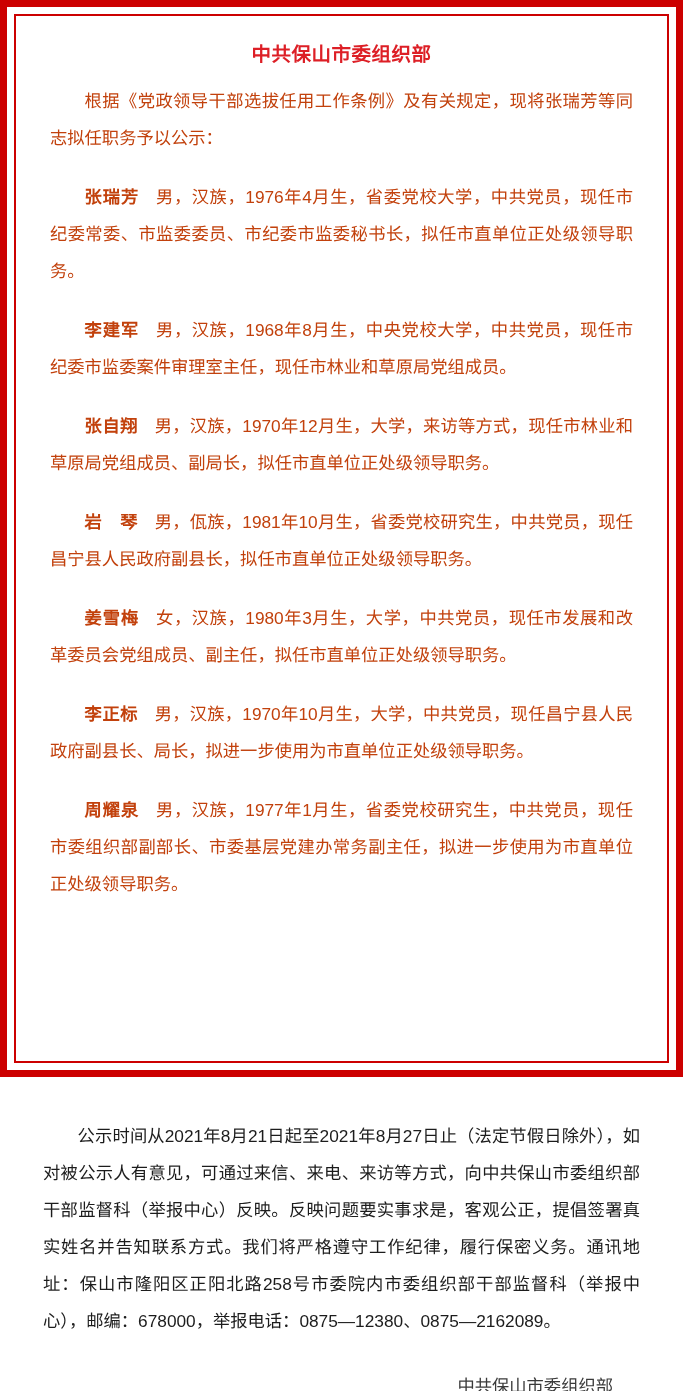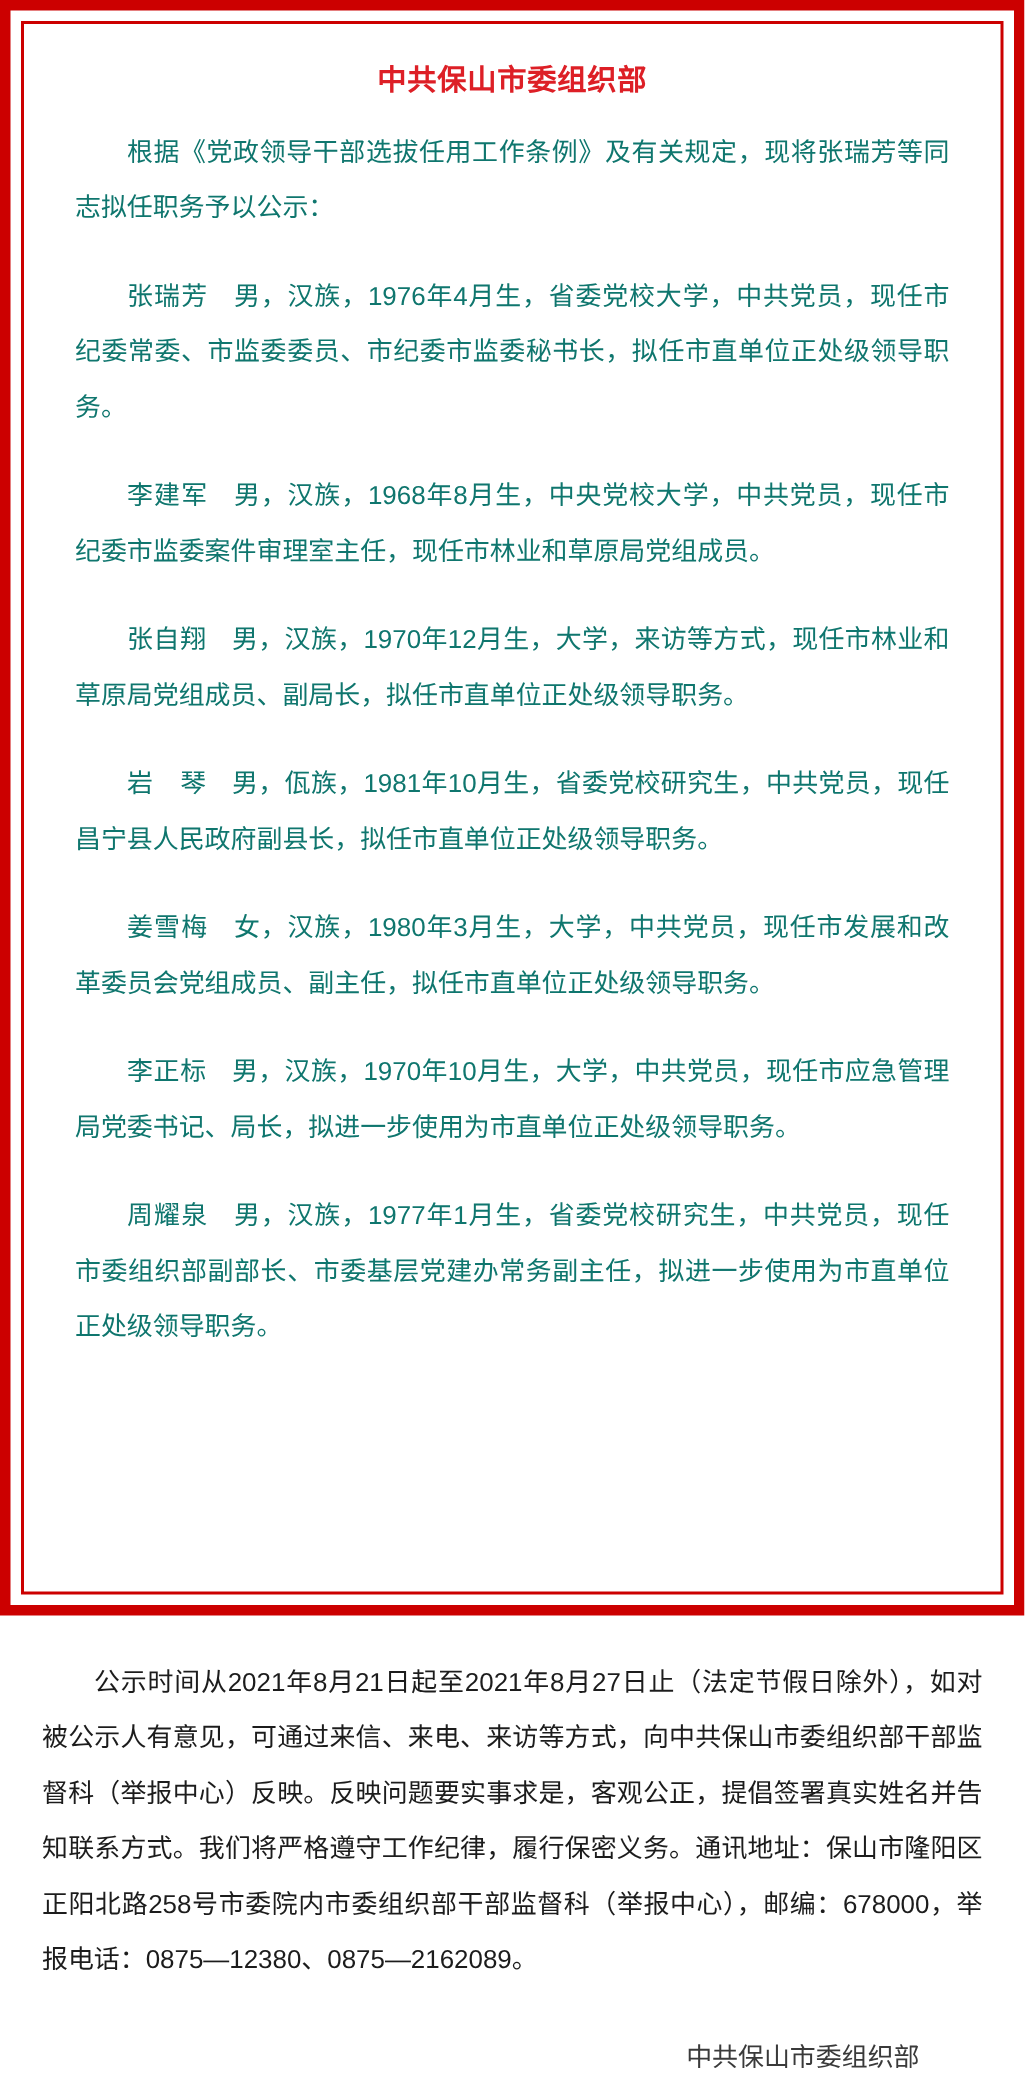--- a/index.html
+++ b/index.html
@@ -61,39 +61,39 @@
   .body-area {
     padding: 0 6px;
   }
   p.para {
     margin: 0 0 22px 0;
     font-size: 17.3px;
     line-height: 37px;
     text-align: justify;
     text-justify: inter-ideograph;
     text-indent: 2em;
-    color: #0f766e;
+    color: #c2410c;
   }
   p.para:last-child { margin-bottom: 0; }
   .person-name {
-    font-weight: normal;
+    font-weight: bold;
     letter-spacing: 0.3px;
   }
   .name-gap { display: inline-block; width: 0.95em; }
 
   
   .footer {
     position: absolute;
     left: 0;
     top: 1077px;
     width: 683px;
     padding: 26px 28px 0 28px;
   }
   p.footer-para {
-    margin: 0;
+    margin: 15px;
     font-size: 17.3px;
     line-height: 37px;
     text-align: justify;
     text-justify: inter-ideograph;
     text-indent: 2em;
     color: #1c1c1c;
   }
   .signature {
     margin-top: 30px;
     text-align: right;
@@ -131,21 +131,21 @@
         <p class="para"><span class="person-name">李建军</span><span class="name-gap"></span><span>男，汉族，1968年8月生，中央党校大学，中共党员，现任市纪委市监委案件审理室主任，现任市林业和草原局党组成员。</span></p>
 
         <p class="para"><span class="person-name">张自翔</span><span class="name-gap"></span><span>男，汉族，1970年12月生，大学，来访等方式，现任市林业和草原局党组成员、副局长，拟任市直单位正处级领导职务。</span></p>
 
         <p class="para"><span class="person-name">岩　琴</span><span class="name-gap"></span><span>男，佤族，1981年10月生，省委党校研究生，中共党员，现任昌宁县人民政府副县长，拟任市直单位正处级领导职务。</span></p>
 
 
 
         <p class="para"><span class="person-name">姜雪梅</span><span class="name-gap"></span><span>女，汉族，1980年3月生，大学，中共党员，现任市发展和改革委员会党组成员、副主任，拟任市直单位正处级领导职务。</span></p>
 
-        <p class="para"><span class="person-name">李正标</span><span class="name-gap"></span><span>男，汉族，1970年10月生，大学，中共党员，现任市应急管理局党委书记、局长，拟进一步使用为市直单位正处级领导职务。</span></p>
+        <p class="para"><span class="person-name">李正标</span><span class="name-gap"></span><span>男，汉族，1970年10月生，大学，中共党员，现任昌宁县人民政府副县长、局长，拟进一步使用为市直单位正处级领导职务。</span></p>
 
         <p class="para"><span class="person-name">周耀泉</span><span class="name-gap"></span><span>男，汉族，1977年1月生，省委党校研究生，中共党员，现任市委组织部副部长、市委基层党建办常务副主任，拟进一步使用为市直单位正处级领导职务。</span></p>
 
       </div>
     </div>
   </div>
 </div>
 
 <div class="footer">
 

